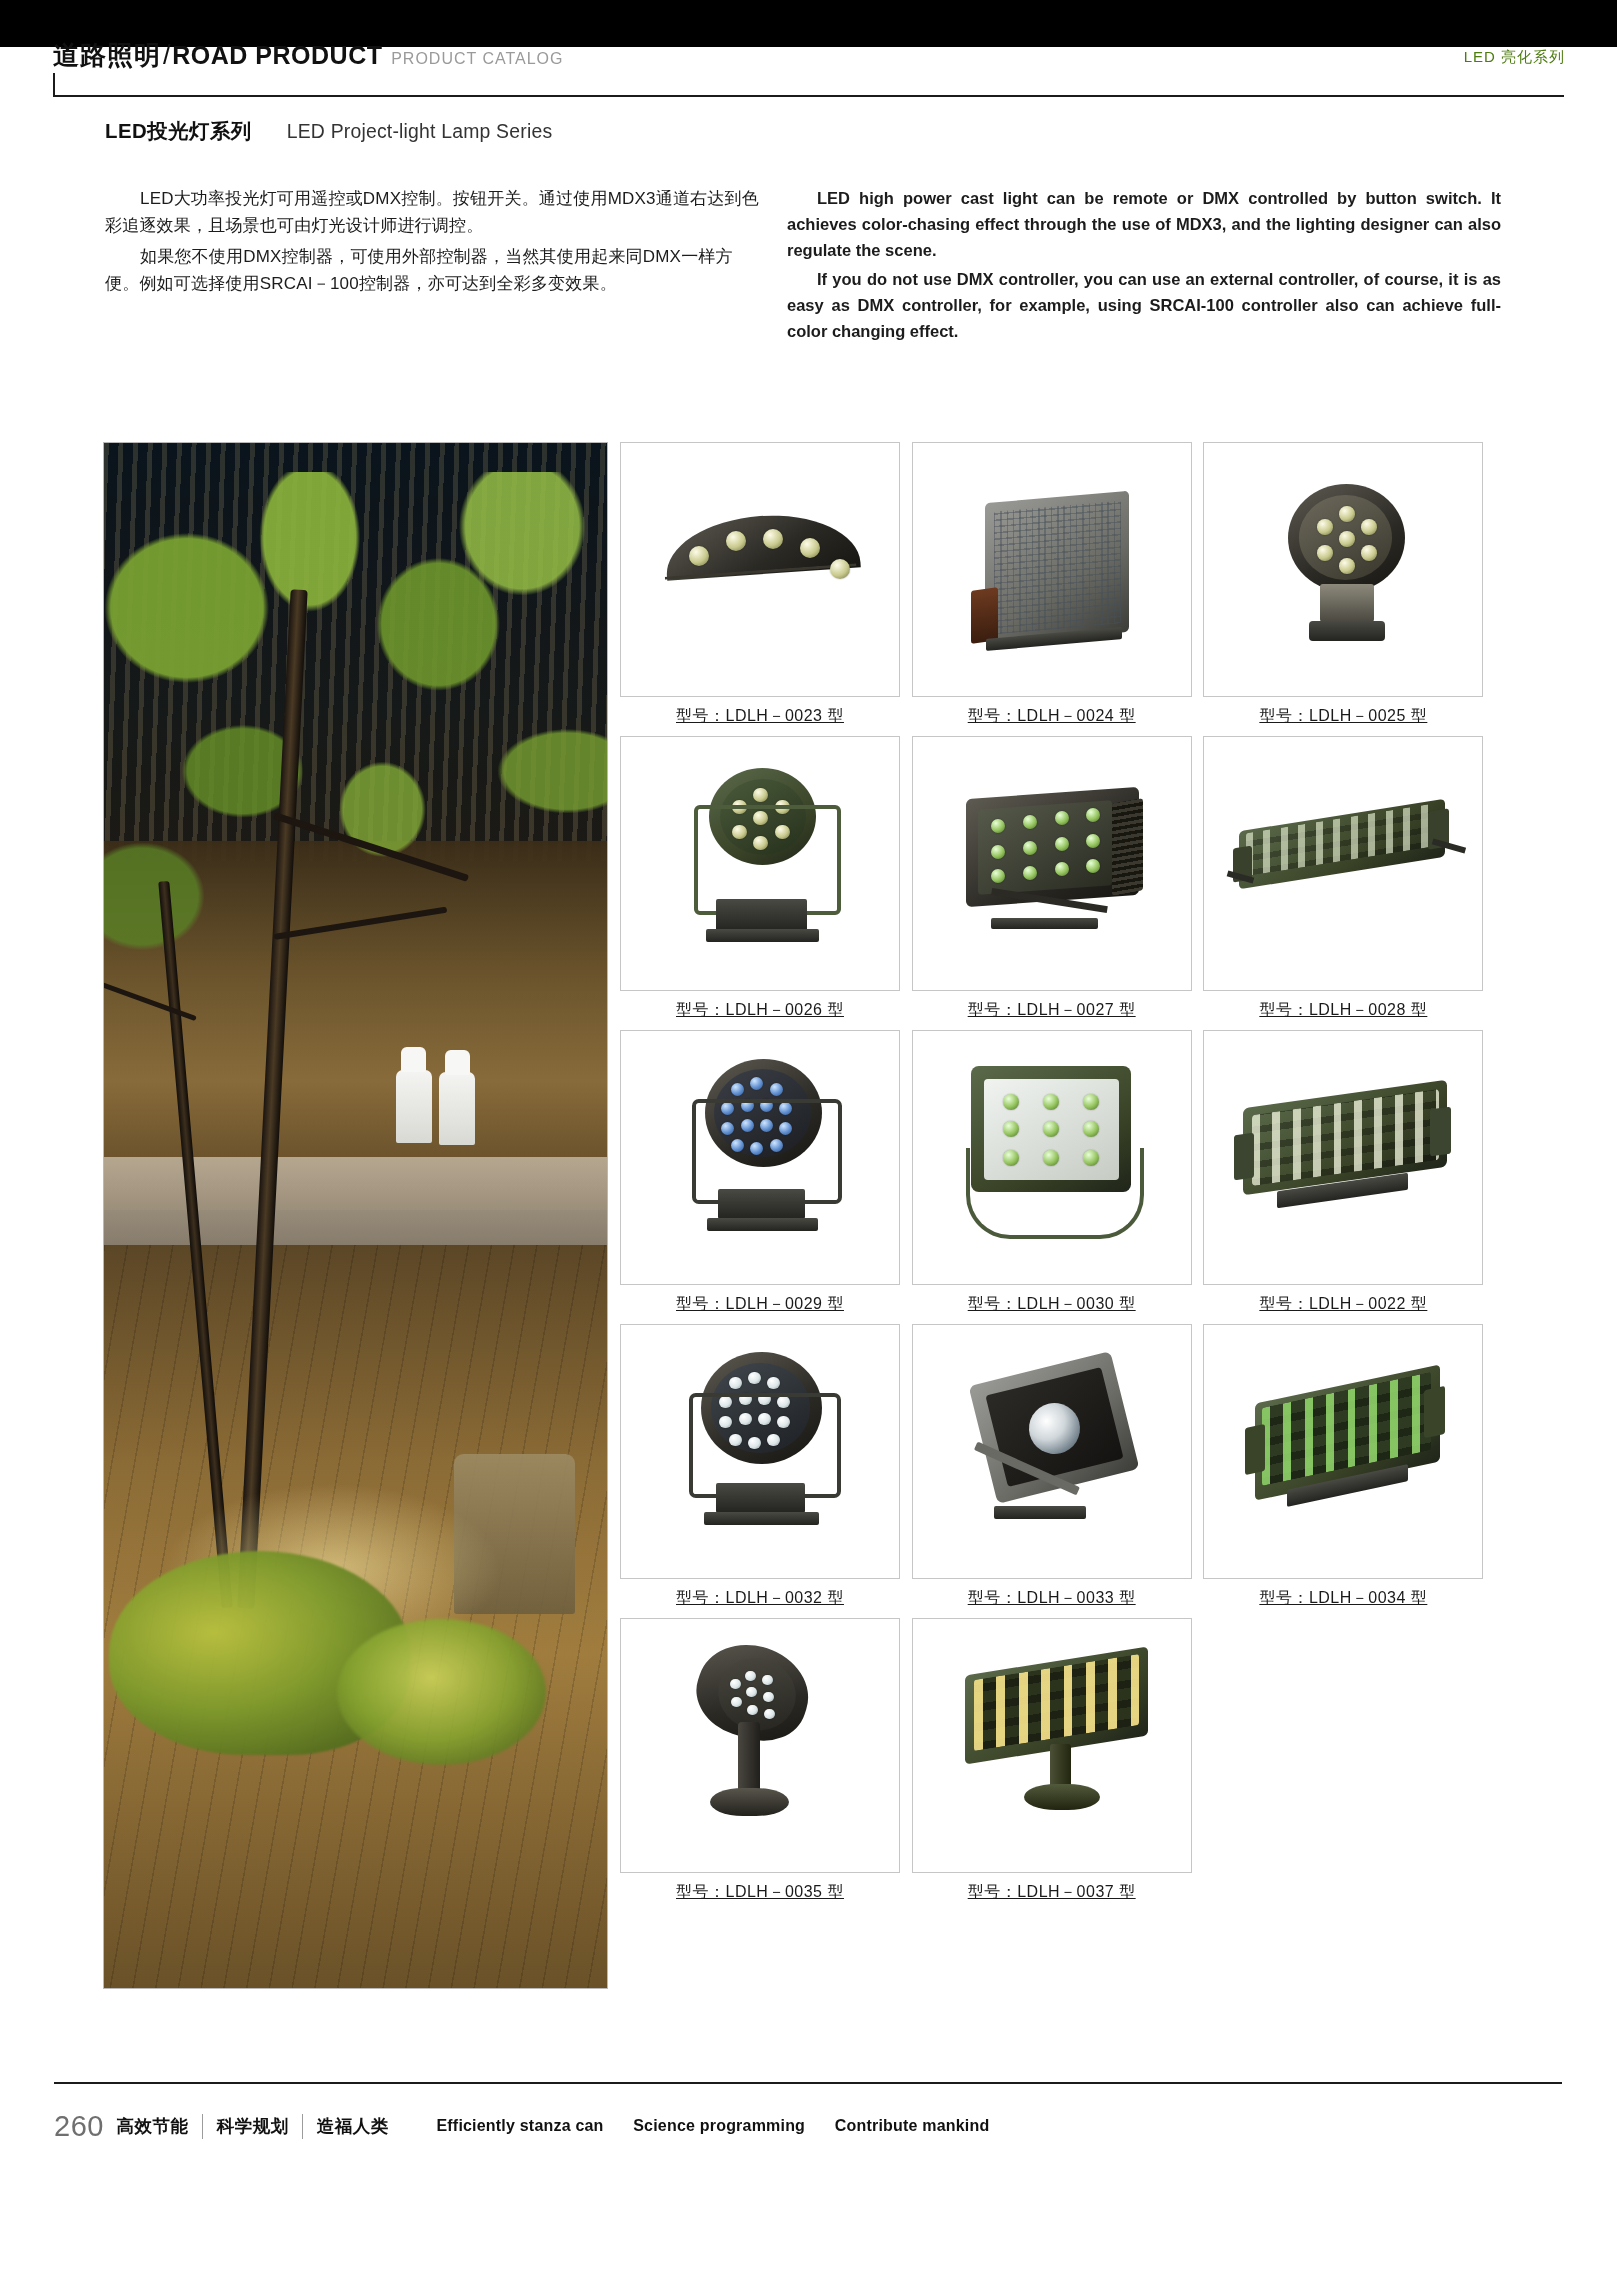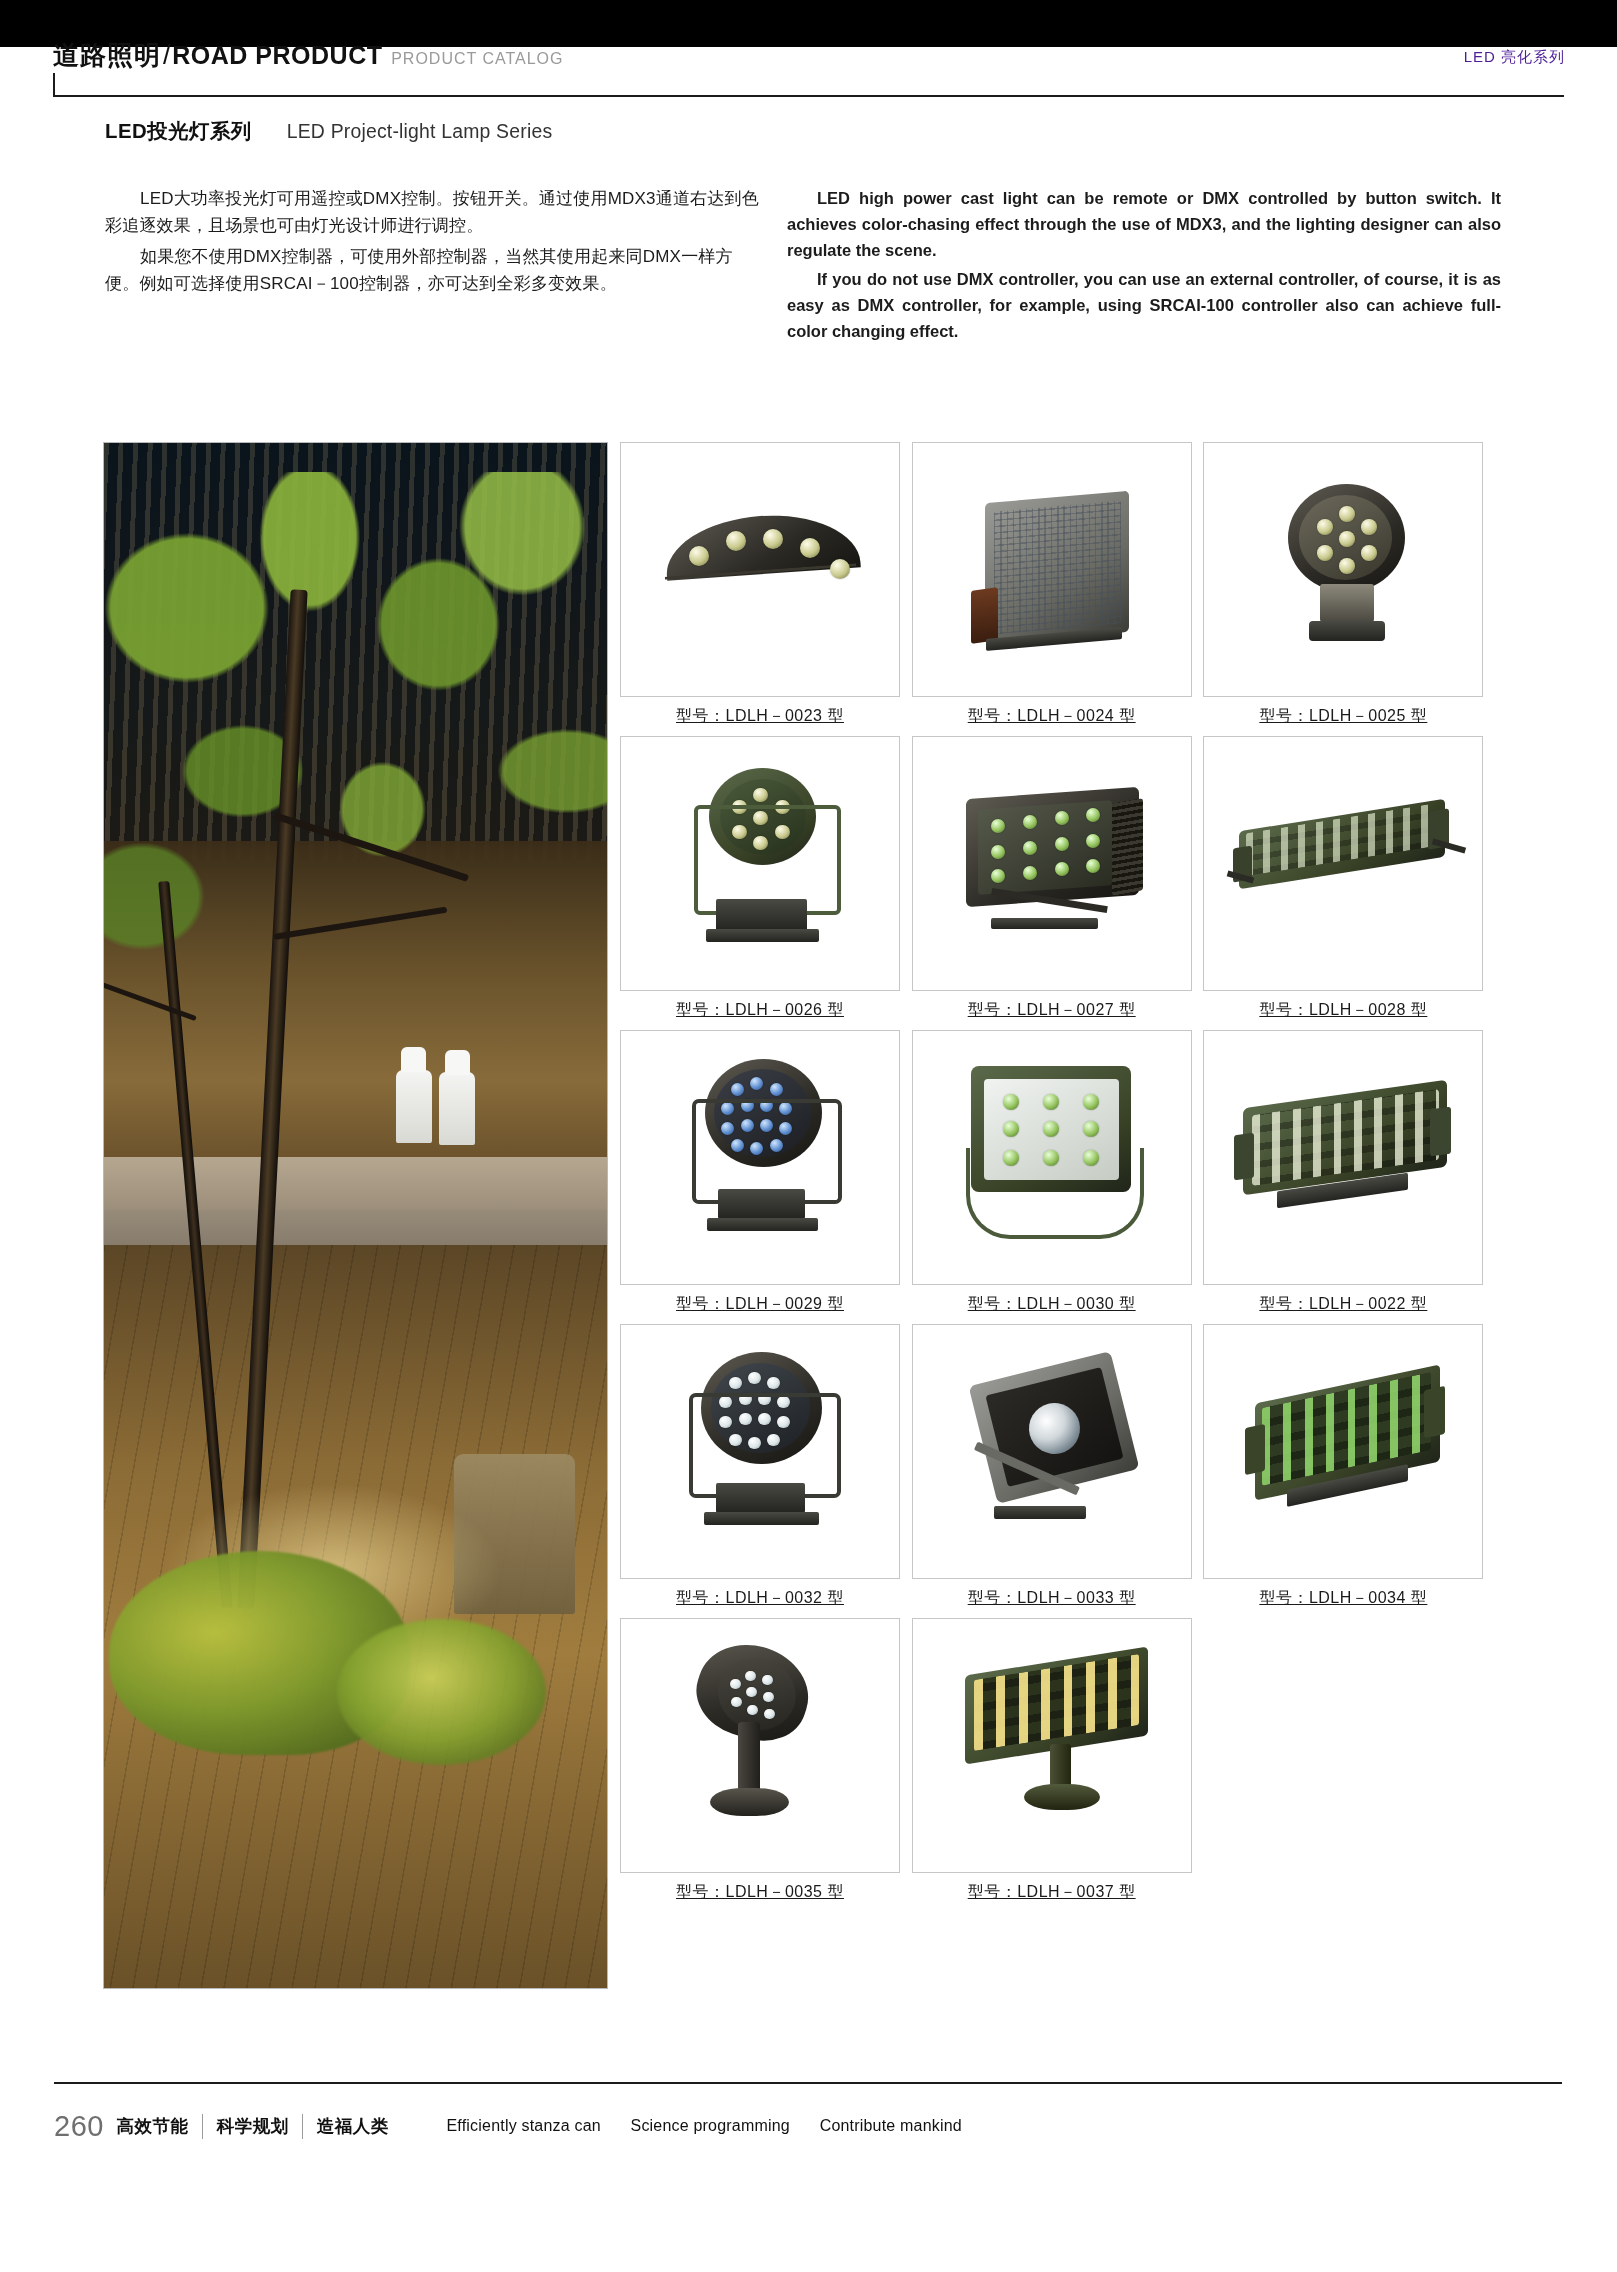--- a/index.html
+++ b/index.html
@@ -63,21 +63,21 @@
     color: #9a9a9a;
     letter-spacing: 1px;
     margin-left: 8.7px;
     font-weight: normal;
   }
   .hdr-right {
     position: absolute;
     top: 48px;
     right: 52px;
     font-size: 15px;
-    color: #4c1d95;
+    color: #4d7c0f;
     letter-spacing: 1px;
   }
   .hdr-rule {
     position: absolute;
     top: 95px;
     left: 53px;
     width: 1511px;
     height: 1.5px;
     background: #1b1b1b;
   }
@@ -346,23 +346,23 @@
     letter-spacing: 0.5px;
   }
   .f-cn.first { padding-left: 0; }
   .f-div {
     width: 1px;
     height: 25px;
     background: #9c9c9c;
   }
   .f-en {
     font-size: 16px;
-    font-weight: normal;
+    font-weight: bold;
     color: #111111;
-    margin-left: 44px;
+    margin-left: 34px;
     letter-spacing: 0.2px;
   }
   .f-en span { margin-right: 25px; }
 </style>
 </head>
 <body>
 
 <div class="header">
   <div class="header-black"></div>
   <div class="header-inner">

